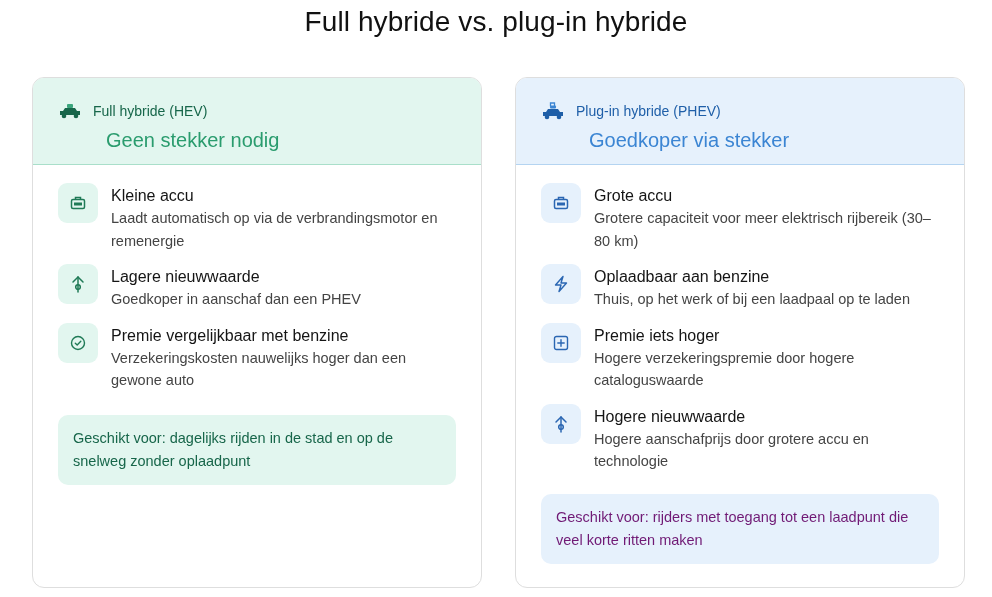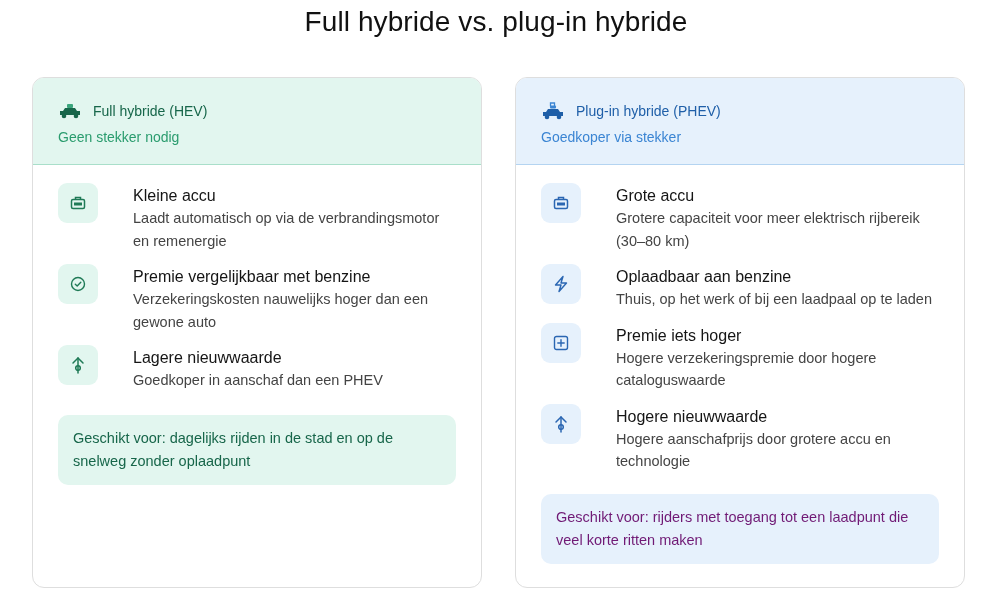--- a/index.html
+++ b/index.html
@@ -17,25 +17,25 @@
   .card.hev { left: 32px; }
   .card.phev { left: 515px; }
   .card-header { height: 87px; padding: 22px 25px 0 25px; }
   .hev .card-header { background: #e2f6ef; border-bottom: 1px solid #a9dfca; }
   .phev .card-header { background: #e6f1fc; border-bottom: 1px solid #b4d4f1; }
   .header-row { display: flex; align-items: center; height: 22px; }
   .header-icon { width: 24px; height: 22px; margin-right: 11px; display: flex; align-items: center; justify-content: center; }
   .header-title { font-size: 14px; font-weight: 400; }
   .hev .header-title { color: #17664a; }
   .phev .header-title { color: #1f5fa8; }
-  .header-sub { font-size: 14px; margin-top: 7px; }
+  .header-sub { font-size: 20px; margin-top: 7px; margin-left: 48px; }
   .hev .header-sub { color: #2a9c6e; }
   .phev .header-sub { color: #3b85d3; }
   .card-body { padding: 21px 25px 0 25px; }
-  .item { display: flex; align-items: flex-start; margin-bottom: 15px; gap: 22px; }
+  .item { display: flex; align-items: flex-start; margin-bottom: 15px; }
   .item-icon {
     flex: 0 0 40px; width: 40px; height: 40px; border-radius: 9px; margin-right: 13px;
     display: flex; align-items: center; justify-content: center; margin-top: -3px;
   }
   .hev .item-icon { background: #e2f6ef; color: #1f7a56; }
   .phev .item-icon { background: #e6f1fc; color: #2a66b2; }
   .item-text { flex: 1; }
   .item-title { font-size: 16px; color: #151515; line-height: 20px; }
   .item-desc { font-size: 14.5px; color: #444; line-height: 22.5px; margin-top: 1px; }
   .suitable {
@@ -75,41 +75,41 @@
           <rect x="4" y="6.5" width="8" height="3" fill="currentColor" stroke="none"></rect>
         </svg>
       </div>
       <div class="item-text">
         <div class="item-title">Kleine accu</div>
         <div class="item-desc">Laadt automatisch op via de verbrandingsmotor en remenergie</div>
       </div>
     </div>
     <div class="item">
       <div class="item-icon">
-        <svg width="16" height="16" viewBox="0 0 16 16" fill="none" stroke="currentColor" stroke-width="1.4" stroke-linecap="round" stroke-linejoin="round">
-          <circle cx="8" cy="8" r="6.5"></circle>
-          <path d="M5.3 8.2 L7.2 10 L10.8 6.3"></path>
-        </svg>
-      </div>
-      <div class="item-text">
-        <div class="item-title">Premie vergelijkbaar met benzine</div>
-        <div class="item-desc">Verzekeringskosten nauwelijks hoger dan een gewone auto</div>
-      </div>
-    </div>
-    <div class="item">
-      <div class="item-icon">
         <svg width="14" height="18" viewBox="0 0 14 18" fill="none" stroke="currentColor" stroke-width="1.5" stroke-linecap="round">
           <path d="M2 7 L7 2 L12 7"></path>
           <path d="M7 2 V17"></path>
           <circle cx="7" cy="12" r="2.3"></circle>
         </svg>
       </div>
       <div class="item-text">
         <div class="item-title">Lagere nieuwwaarde</div>
         <div class="item-desc">Goedkoper in aanschaf dan een PHEV</div>
+      </div>
+    </div>
+    <div class="item">
+      <div class="item-icon">
+        <svg width="16" height="16" viewBox="0 0 16 16" fill="none" stroke="currentColor" stroke-width="1.4" stroke-linecap="round" stroke-linejoin="round">
+          <circle cx="8" cy="8" r="6.5"></circle>
+          <path d="M5.3 8.2 L7.2 10 L10.8 6.3"></path>
+        </svg>
+      </div>
+      <div class="item-text">
+        <div class="item-title">Premie vergelijkbaar met benzine</div>
+        <div class="item-desc">Verzekeringskosten nauwelijks hoger dan een gewone auto</div>
       </div>
     </div>
     <div class="suitable"><b>Geschikt voor:</b><span> dagelijks rijden in de stad en op de snelweg zonder oplaadpunt</span></div>
   </div>
 </div>
 
 <div class="card phev">
   <div class="card-header">
     <div class="header-row">
       <span class="header-icon">

